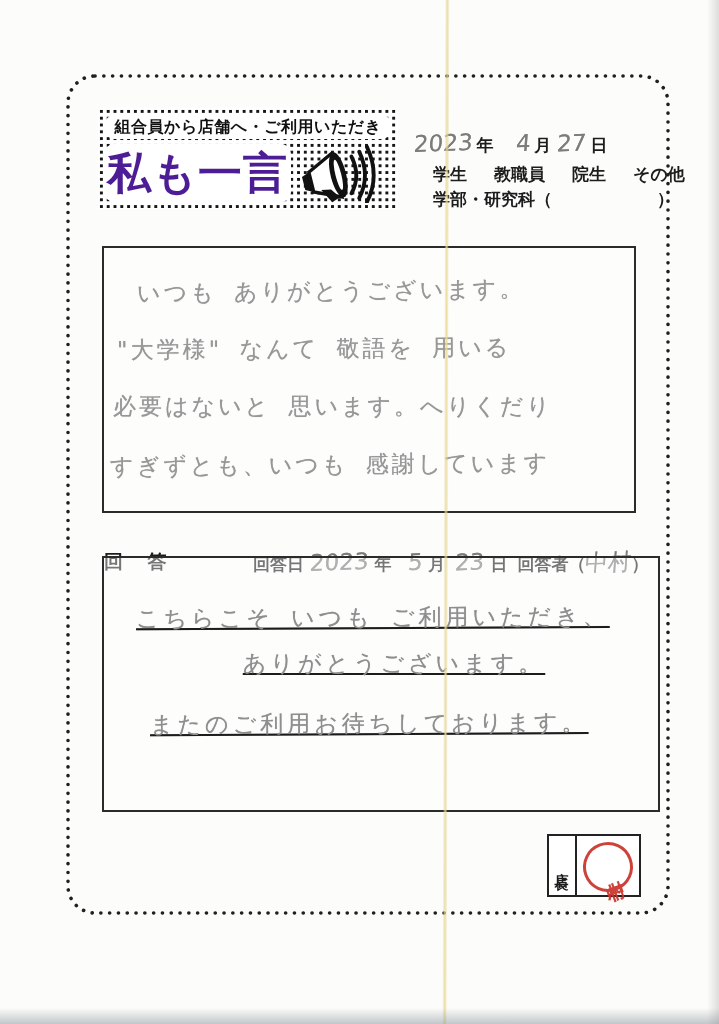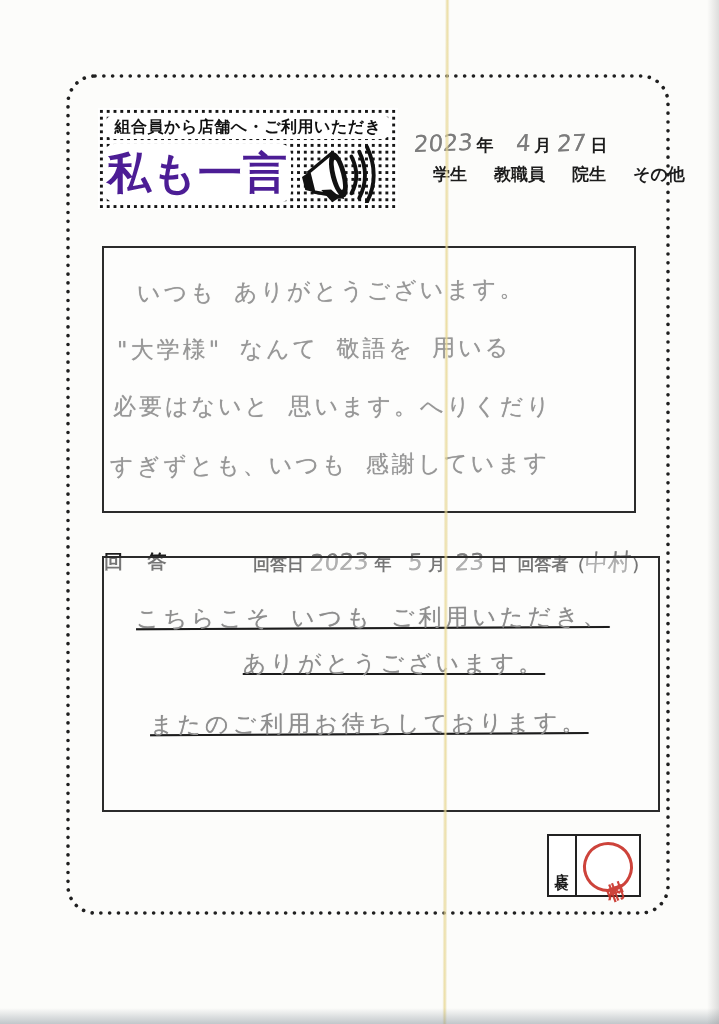--- a/index.html
+++ b/index.html
@@ -130,20 +130,24 @@
     <span class="ml4">日</span>
   </div>
 
   <div class="affil-row">
     <span>学生</span>
     <span>教職員</span>
     <span>院生</span>
     <span>その他</span>
   </div>
 
+  <div class="dept-row">
+    <span>学部・研究科（</span>
+    <span class="dept-close">）</span>
+  </div>
 
   <div class="comment-box">
     <div class="comment-line">いつも ありがとうございます。</div>
     <div class="comment-line">"大学様" なんて 敬語を 用いる</div>
     <div class="comment-line">必要はないと 思います。へりくだり</div>
     <div class="comment-line">すぎずとも、いつも 感謝しています</div>
   </div>
 
   <div class="reply-head">
     <span class="reply-label">回 答</span>

